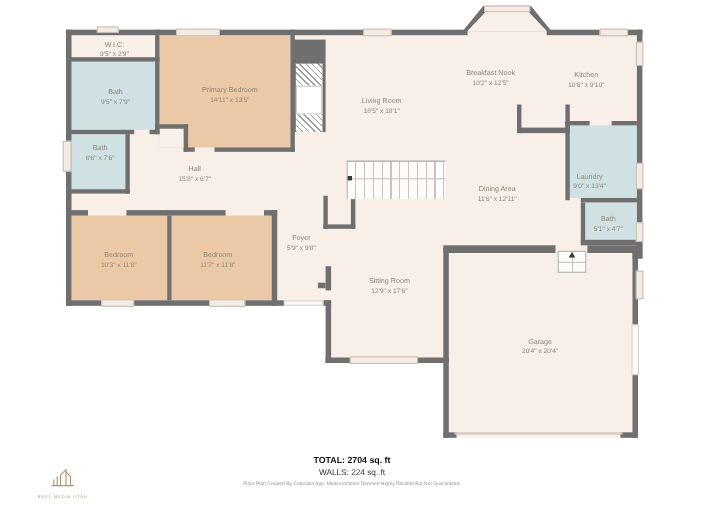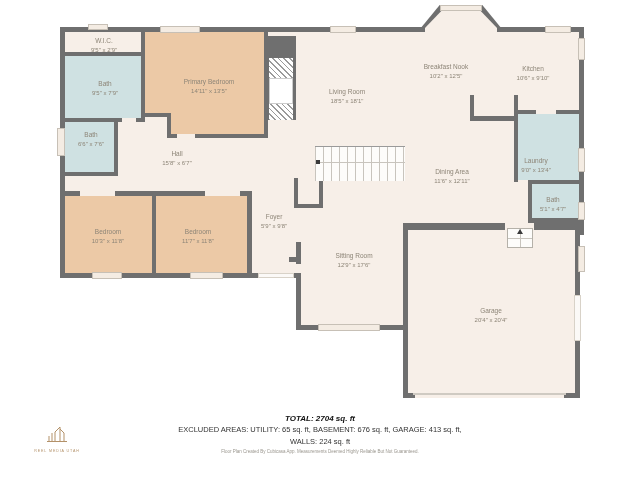--- a/index.html
+++ b/index.html
@@ -19,21 +19,21 @@
           background-image:repeating-linear-gradient(90deg,#c8c4bd 0,#c8c4bd 1px,transparent 1px,transparent 8px);}
   .thinline{position:absolute;background:#c8c4bd;}
   .gstairs{position:absolute;background:#fdfcfa;border:1px solid #b5b1a9;box-sizing:border-box;}
   .gs-v{position:absolute;left:50%;top:0;width:1px;height:100%;background:#c8c4bd;}
   .gs-h{position:absolute;left:0;top:50%;width:100%;height:1px;background:#c8c4bd;}
   .arrow-up{position:absolute;width:0;height:0;border-left:3px solid transparent;border-right:3px solid transparent;border-bottom:5px solid #3a3a3a;}
   .arrow-dot{position:absolute;width:4px;height:4px;background:#3a3a3a;}
   .bay-outer{position:absolute;background:#6f6f6f;clip-path:polygon(24% 0,76% 0,100% 100%,0 100%);}
   .bay-inner{position:absolute;background:#f7efe8;clip-path:polygon(26% 0,74% 0,100% 100%,0 100%);}
   .summary{position:absolute;left:0;top:414px;width:640px;text-align:center;color:#333;}
-  .sum-total{font-size:8px;font-weight:700;color:#111;margin:0 0 2px 0;font-style:italic;}
+  .sum-total{font-size:8px;font-weight:700;color:#111;margin:0 0 2px 0;}
   .sum-line{font-size:7.5px;margin:0 0 2.5px 0;}
   .sum-disc{font-size:4.5px;color:#9a968e;margin-top:3px;}
   .logo{position:absolute;left:24px;top:426px;width:66px;text-align:center;color:#b39169;}
   .logo-text{font-size:3.6px;letter-spacing:0.9px;margin-top:1px;}
   .fp-niche{position:absolute;background:#fff;border:1px solid #cccccc;box-sizing:border-box;}
   .door-gap{position:absolute;background:#fbf9f7;border:1px solid #d8d2c8;box-sizing:border-box;}
   .gar-doorline{position:absolute;background:#cfcac2;}
 </style>
 </head>
 <body>
@@ -202,21 +202,20 @@
     <div class="lname">Sitting Room</div>
     <div class="ldims">12'9" x 17'6"</div>
   </div>
   <div class="lbl" style="left:491px;top:316px;">
     <div class="lname">Garage</div>
     <div class="ldims">20'4" x 20'4"</div>
   </div>
 
   <div class="summary">
     <div class="sum-total">TOTAL: 2704 sq. ft</div>
-    <div class="sum-line">EXCLUDED AREAS: UTILITY: 65 sq. ft, BASEMENT: 676 sq. ft, GARAGE: 413 sq. ft,</div>
     <div class="sum-line">WALLS: 224 sq. ft</div>
     <div class="sum-disc">Floor Plan Created By Cubicasa App. Measurements Deemed Highly Reliable But Not Guaranteed.</div>
   </div>
 
   <div class="logo">
     <svg width="22" height="18" viewBox="0 0 22 18">
       <g fill="none" stroke="#b39169" stroke-width="1">
         <line x1="3" y1="10" x2="3" y2="15"></line>
         <line x1="6" y1="7" x2="6" y2="15"></line>
         <path d="M9 15 L9 6 L14 1 L14 15"></path>

